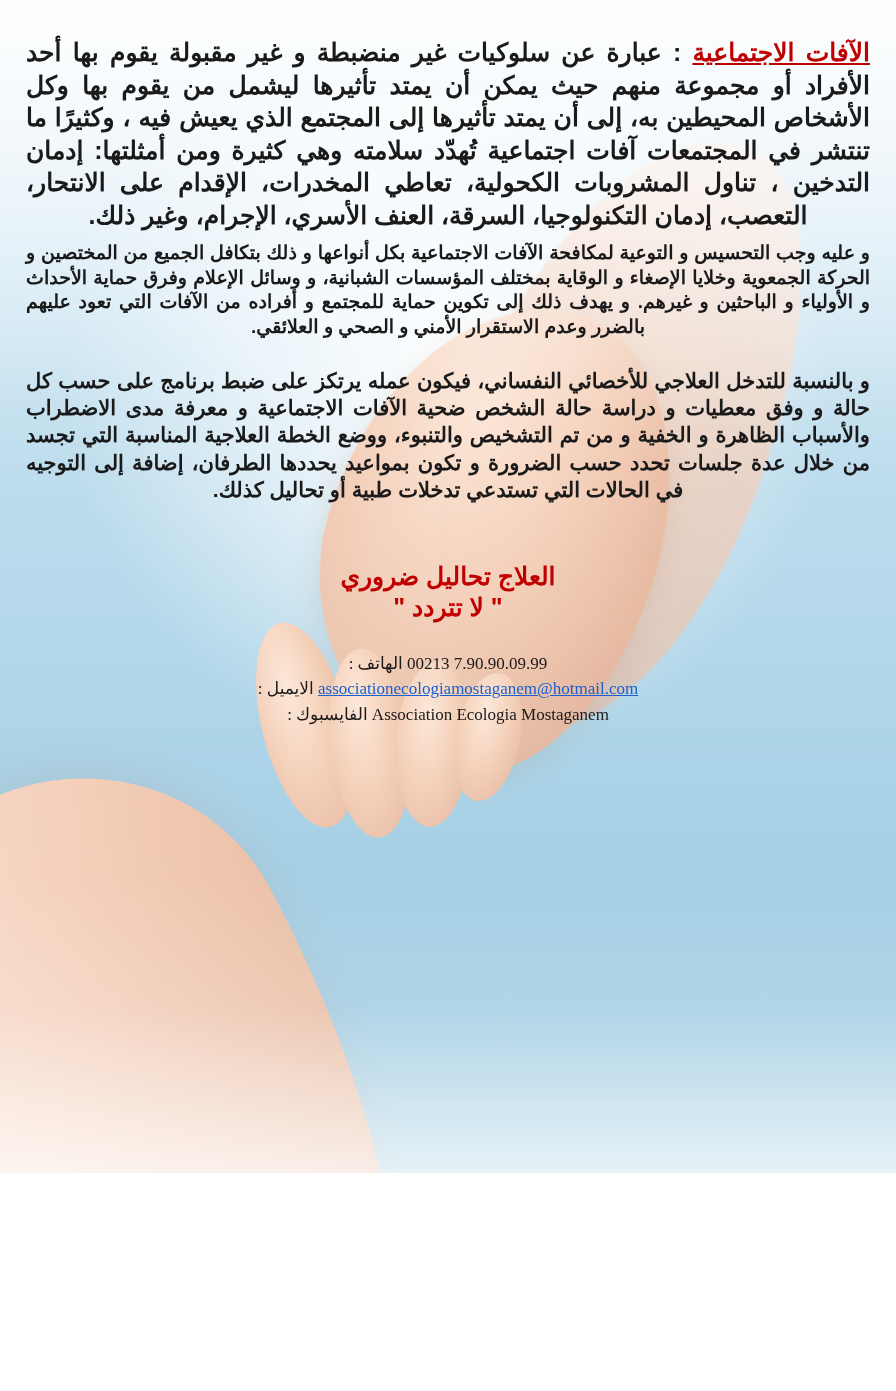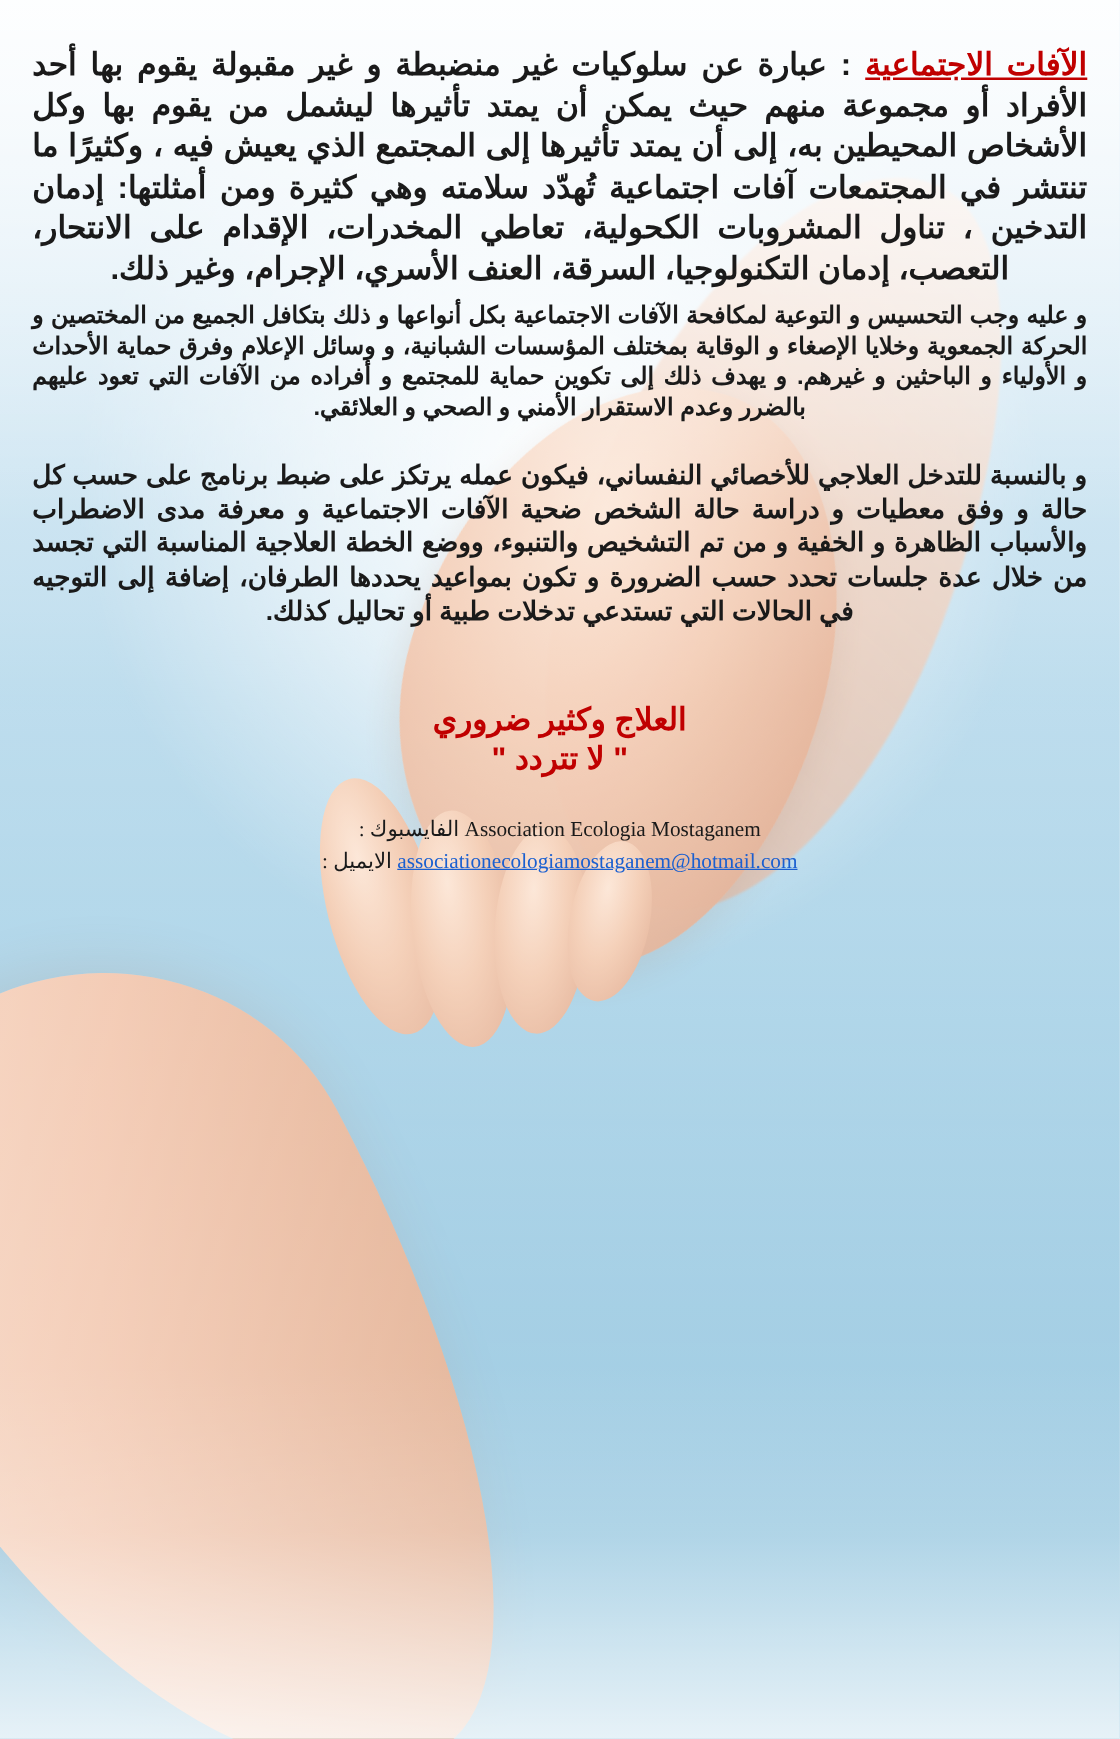--- a/index.html
+++ b/index.html
@@ -6,21 +6,21 @@
     margin: 0;
     padding: 0;
     background: #ffffff;
   }
   body {
     font-family: "Liberation Sans", sans-serif;
   }
   .page {
     position: relative;
     width: 896px;
-    height: 1391px;
+    height: 1173px;
     overflow: hidden;
     background: #ffffff;
   }
   
   .bg {
     position: absolute;
     inset: 0;
     background:
       linear-gradient(180deg, #cfe6f4 0%, #bcdcee 18%, #a9d2e8 35%, #8dc4e0 55%, #72b4d6 75%, #5aa6cc 100%);
   }
@@ -197,29 +197,33 @@
   <div class="content">
 
     <p class="para p1"><span class="term-red">الآفات الاجتماعية</span><span> : </span><span>عبارة عن سلوكيات غير منضبطة و غير مقبولة يقوم بها أحد الأفراد أو مجموعة منهم  حيث يمكن أن يمتد تأثيرها ليشمل من يقوم  بها وكل الأشخاص المحيطين به،  إلى أن يمتد تأثيرها إلى المجتمع الذي يعيش فيه ،  وكثيرًا ما تنتشر في المجتمعات آفات اجتماعية تُهدّد سلامته وهي كثيرة ومن أمثلتها: إدمان التدخين ، تناول المشروبات الكحولية، تعاطي المخدرات، الإقدام على الانتحار، التعصب، إدمان التكنولوجيا، السرقة، العنف الأسري، الإجرام، وغير ذلك.</span></p>
 
     <p class="para p2"><span>و عليه وجب التحسيس  و  التوعية لمكافحة الآفات الاجتماعية بكل أنواعها و ذلك بتكافل الجميع  من المختصين و الحركة الجمعوية وخلايا الإصغاء و الوقاية بمختلف المؤسسات الشبانية، و وسائل الإعلام وفرق حماية الأحداث و الأولياء و الباحثين و غيرهم.  و يهدف ذلك إلى تكوين حماية للمجتمع  و أفراده من الآفات التي تعود  عليهم بالضرر وعدم الاستقرار  الأمني و الصحي  و العلائقي.</span></p>
 
 
     <p class="para p4"><span>و بالنسبة للتدخل العلاجي للأخصائي النفساني، فيكون عمله  يرتكز على ضبط برنامج  على حسب كل حالة  و وفق معطيات و دراسة حالة الشخص ضحية الآفات الاجتماعية  و معرفة مدى  الاضطراب والأسباب الظاهرة و الخفية و من تم التشخيص  والتنبوء،  ووضع الخطة العلاجية المناسبة  التي تجسد من خلال عدة جلسات تحدد حسب الضرورة  و تكون بمواعيد يحددها الطرفان، إضافة إلى  التوجيه في الحالات التي تستدعي تدخلات طبية أو  تحاليل كذلك.</span></p>
 
     <div class="slogan-wrap">
-      <div class="slogan1">العلاج وكثير ضروري</div>
+      <div class="slogan1">العلاج تحاليل ضروري</div>
       <div class="slogan2">" لا تتردد "</div>
     </div>
 
     <div class="contact">
       <div class="contact-line">
-        <span class="value-ltr">Association Ecologia Mostaganem</span>
-        <span class="label">الفايسبوك :</span>
+        <span class="value-ltr">00213 7.90.90.09.99</span>
+        <span class="label">الهاتف :</span>
       </div>
       <div class="contact-line">
         <span class="email-link">associationecologiamostaganem@hotmail.com</span>
         <span class="label">الايميل :</span>
       </div>
+      <div class="contact-line">
+        <span class="value-ltr">Association Ecologia Mostaganem</span>
+        <span class="label">الفايسبوك :</span>
+      </div>
     </div>
 
   </div>
 </div>
 
 </body></html>

